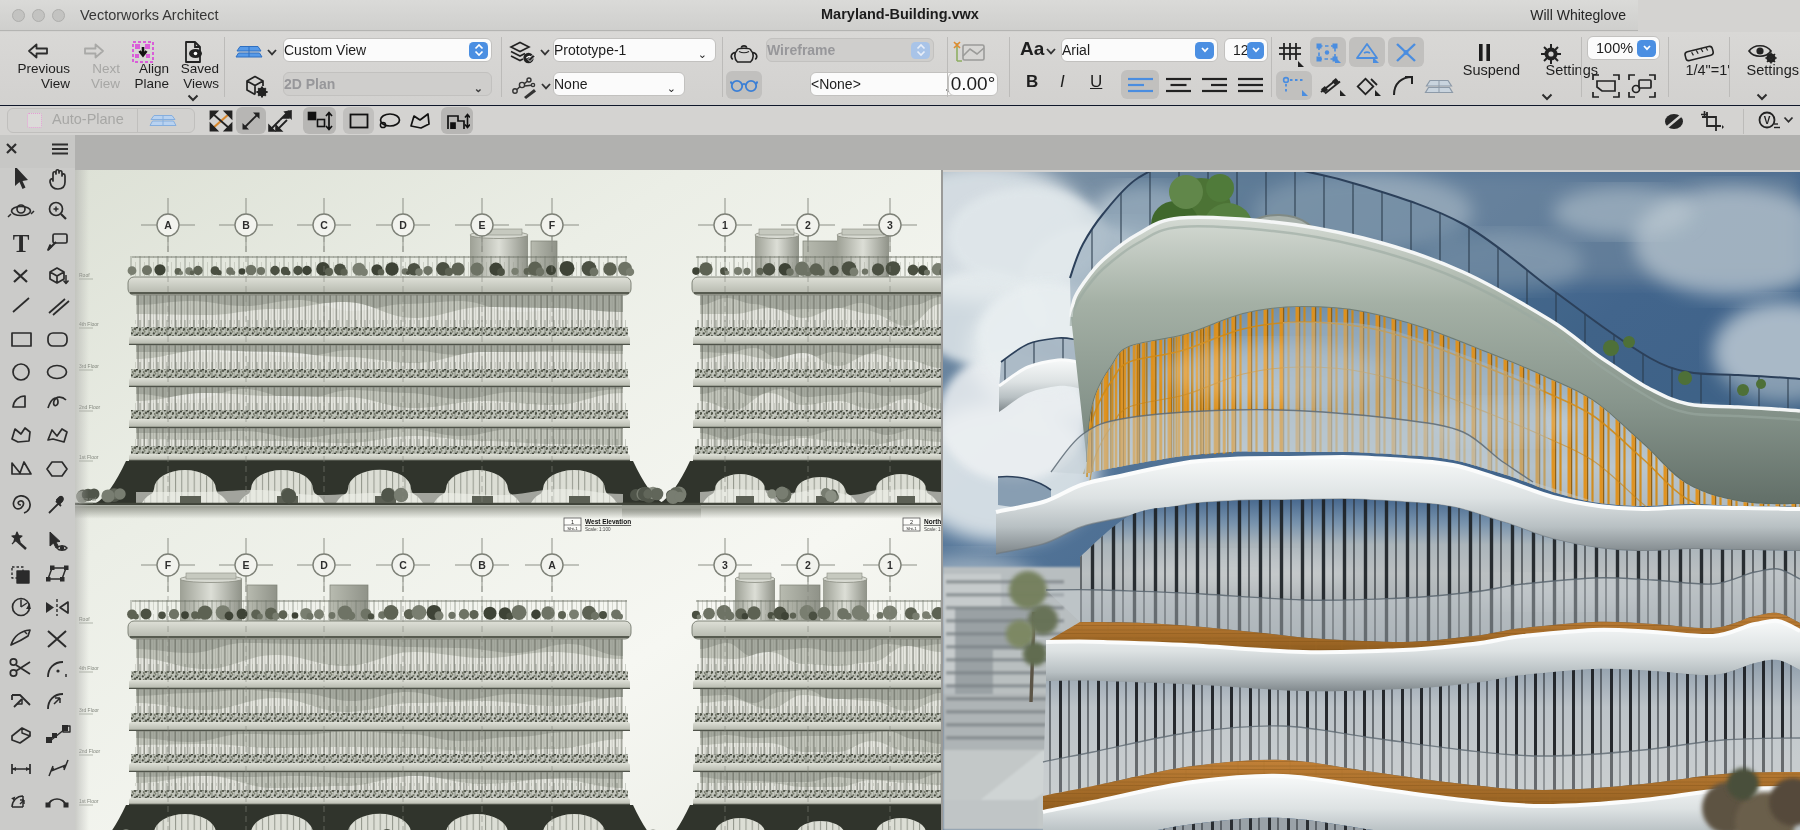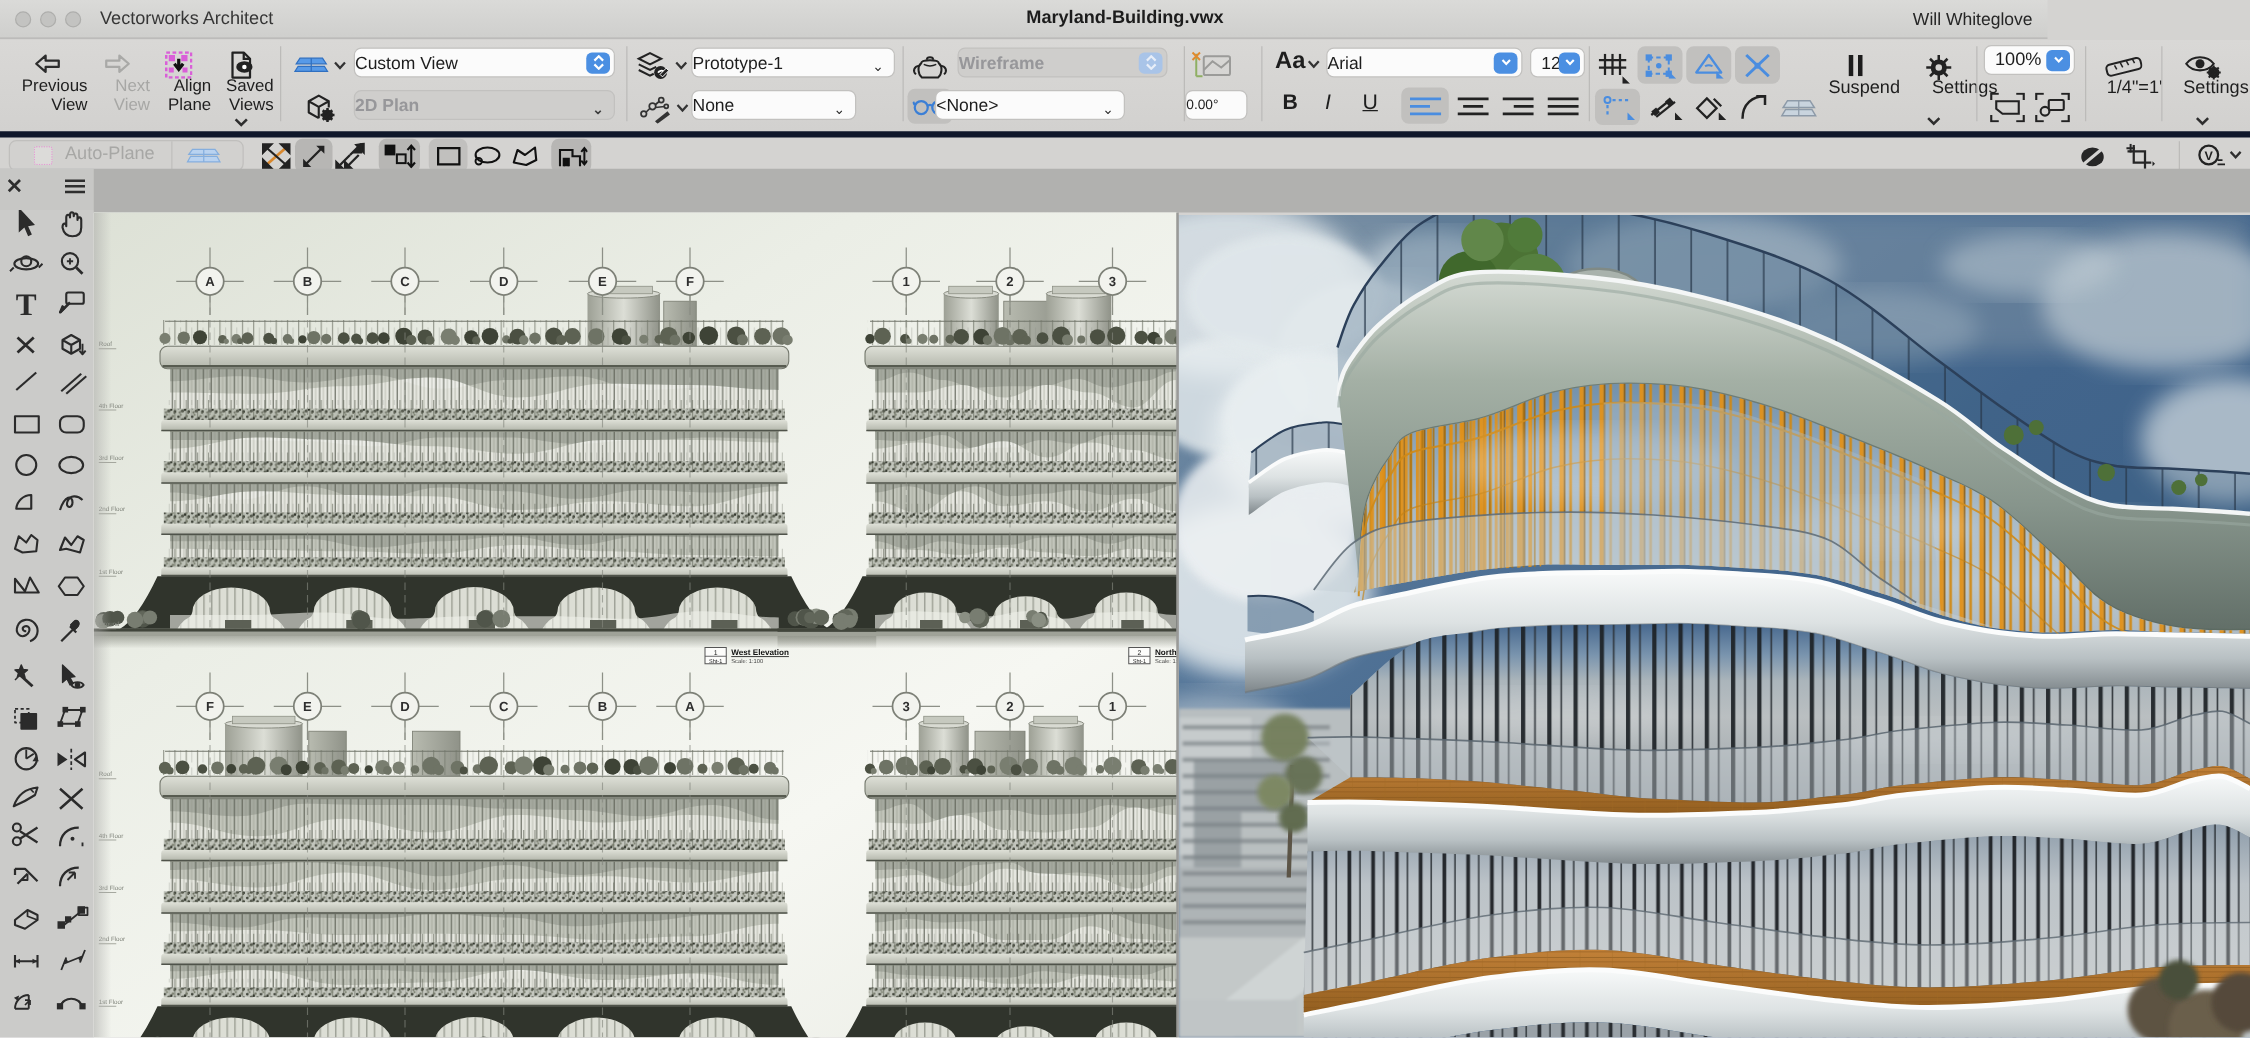--- a/index.html
+++ b/index.html
@@ -11,21 +11,21 @@
 .tl{position:absolute;top:9px;width:13px;height:13px;border-radius:50%;
  background:#c3c3c1;border:1px solid #aeaeac;}
 #titlebar .appname{position:absolute;left:80px;top:7px;font-size:14.5px;color:#363636;}
 #titlebar .docname{position:absolute;left:0;width:1800px;text-align:center;top:6px;
  font-size:14.5px;font-weight:bold;color:#1c1c1c;}
 #titlebar .user{position:absolute;right:12px;top:7px;font-size:14px;color:#262626;}
 
 #tb1{position:absolute;left:0;top:32px;width:1800px;height:73px;
  background:linear-gradient(#d9d8d6,#d2d1cf);}
 #tb2{position:absolute;left:0;top:105px;width:1800px;height:30px;
- background:#d4d3d1;border-top:5px solid #0f172a;}
+ background:#d4d3d1;border-top:1px solid #0f172a;}
 .sep{position:absolute;width:1px;background:#bcbbb9;}
 .lbl{position:absolute;font-size:13.5px;color:#1e1e1e;text-align:right;line-height:15px;white-space:pre;}
 .lbl.dis{color:#a7a7a5;}
 .combo{position:absolute;height:24px;background:#fbfbfb;border:1px solid #c2c1bf;
  border-radius:6px;font-size:14px;color:#1d1d1d;line-height:22px;}
 .combo .pill{position:absolute;right:3px;top:2.5px;width:19px;height:17px;border-radius:4.5px;
  background:#4b8fe2;color:#fff;}
 .combo .pill svg{display:block;margin:2.5px auto}
 .combo .chev{position:absolute;right:8px;top:4px;color:#3c3c3c;font-size:11px;}
 .combo.dis{background:#cfcecc;border-color:#c2c1bf;color:#97979a;font-weight:bold;}
@@ -162,31 +162,31 @@
         </span></div>
  <div class="tbtn on" style="left:726px;top:39px;width:36px;height:28px"></div>
  <svg class="ic" style="left:730px;top:44px" width="28" height="18" viewBox="0 0 28 18">
         <g fill="none" stroke="#3b7fd6" stroke-width="1.8">
           <circle cx="7" cy="10" r="5.2"></circle>
           <circle cx="21" cy="10" r="5.2"></circle>
           <path d="M12.2 9 C13 7.5 15 7.5 15.8 9"></path>
           <path d="M1.8 8 L0.5 5.5 M26.2 8 L27.5 5.5"></path>
         </g>
       </svg>
- <div class="combo" style="left:748px;top:40px;width:152px">&lt;None&gt;<span class="chev" style="color:#222">⌄</span></div>
+ <div class="combo" style="left:810px;top:40px;width:152px">&lt;None&gt;<span class="chev" style="color:#222">⌄</span></div>
  <div class="sep" style="left:947px;top:5px;height:60px"></div>
  <svg class="ic" style="left:953px;top:9px" width="34" height="26" viewBox="0 0 34 26">
         <g fill="none" stroke="#9b9b99" stroke-width="1.6">
           <rect x="10" y="4" width="21" height="15" rx="1.5"></rect>
           <path d="M10 15 L17 8 L24 13 L31 7"></path>
           <path d="M4 2 V20 M4 20 H9" stroke="#8faf63"></path>
         </g>
         <path d="M1 1 L7 7 M7 1 L1 7" stroke="#e08a2e" stroke-width="1.6"></path>
       </svg>
- <div class="combo" style="left:948px;top:40px;width:50px;padding-left:0;text-align:left;font-size:11px">0.00°</div>
+ <div class="combo" style="left:948px;top:40px;width:50px;padding-left:0;text-align:center;font-size:19px">0.00°</div>
  <div class="sep" style="left:1009px;top:5px;height:60px"></div>
  <div class="lbl" style="left:1020px;top:9px;font-size:19px;font-weight:600">Aa</div>
  <svg class="ic" style="left:1046px;top:16px" width="10" height="7" viewBox="0 0 10 7">
         <path d="M1 1 L5 5.4 L9 1" fill="none" stroke="#333" stroke-width="1.8"></path>
       </svg>
  <div class="combo" style="left:1061px;top:6px;width:157px">Arial<span class="pill">
           <svg width="10" height="12" viewBox="0 0 10 12">
             <path d="M2 4 L5 7.2 L8 4" fill="none" stroke="#fff" stroke-width="1.7"></path>
           </svg>
         </span></div>

